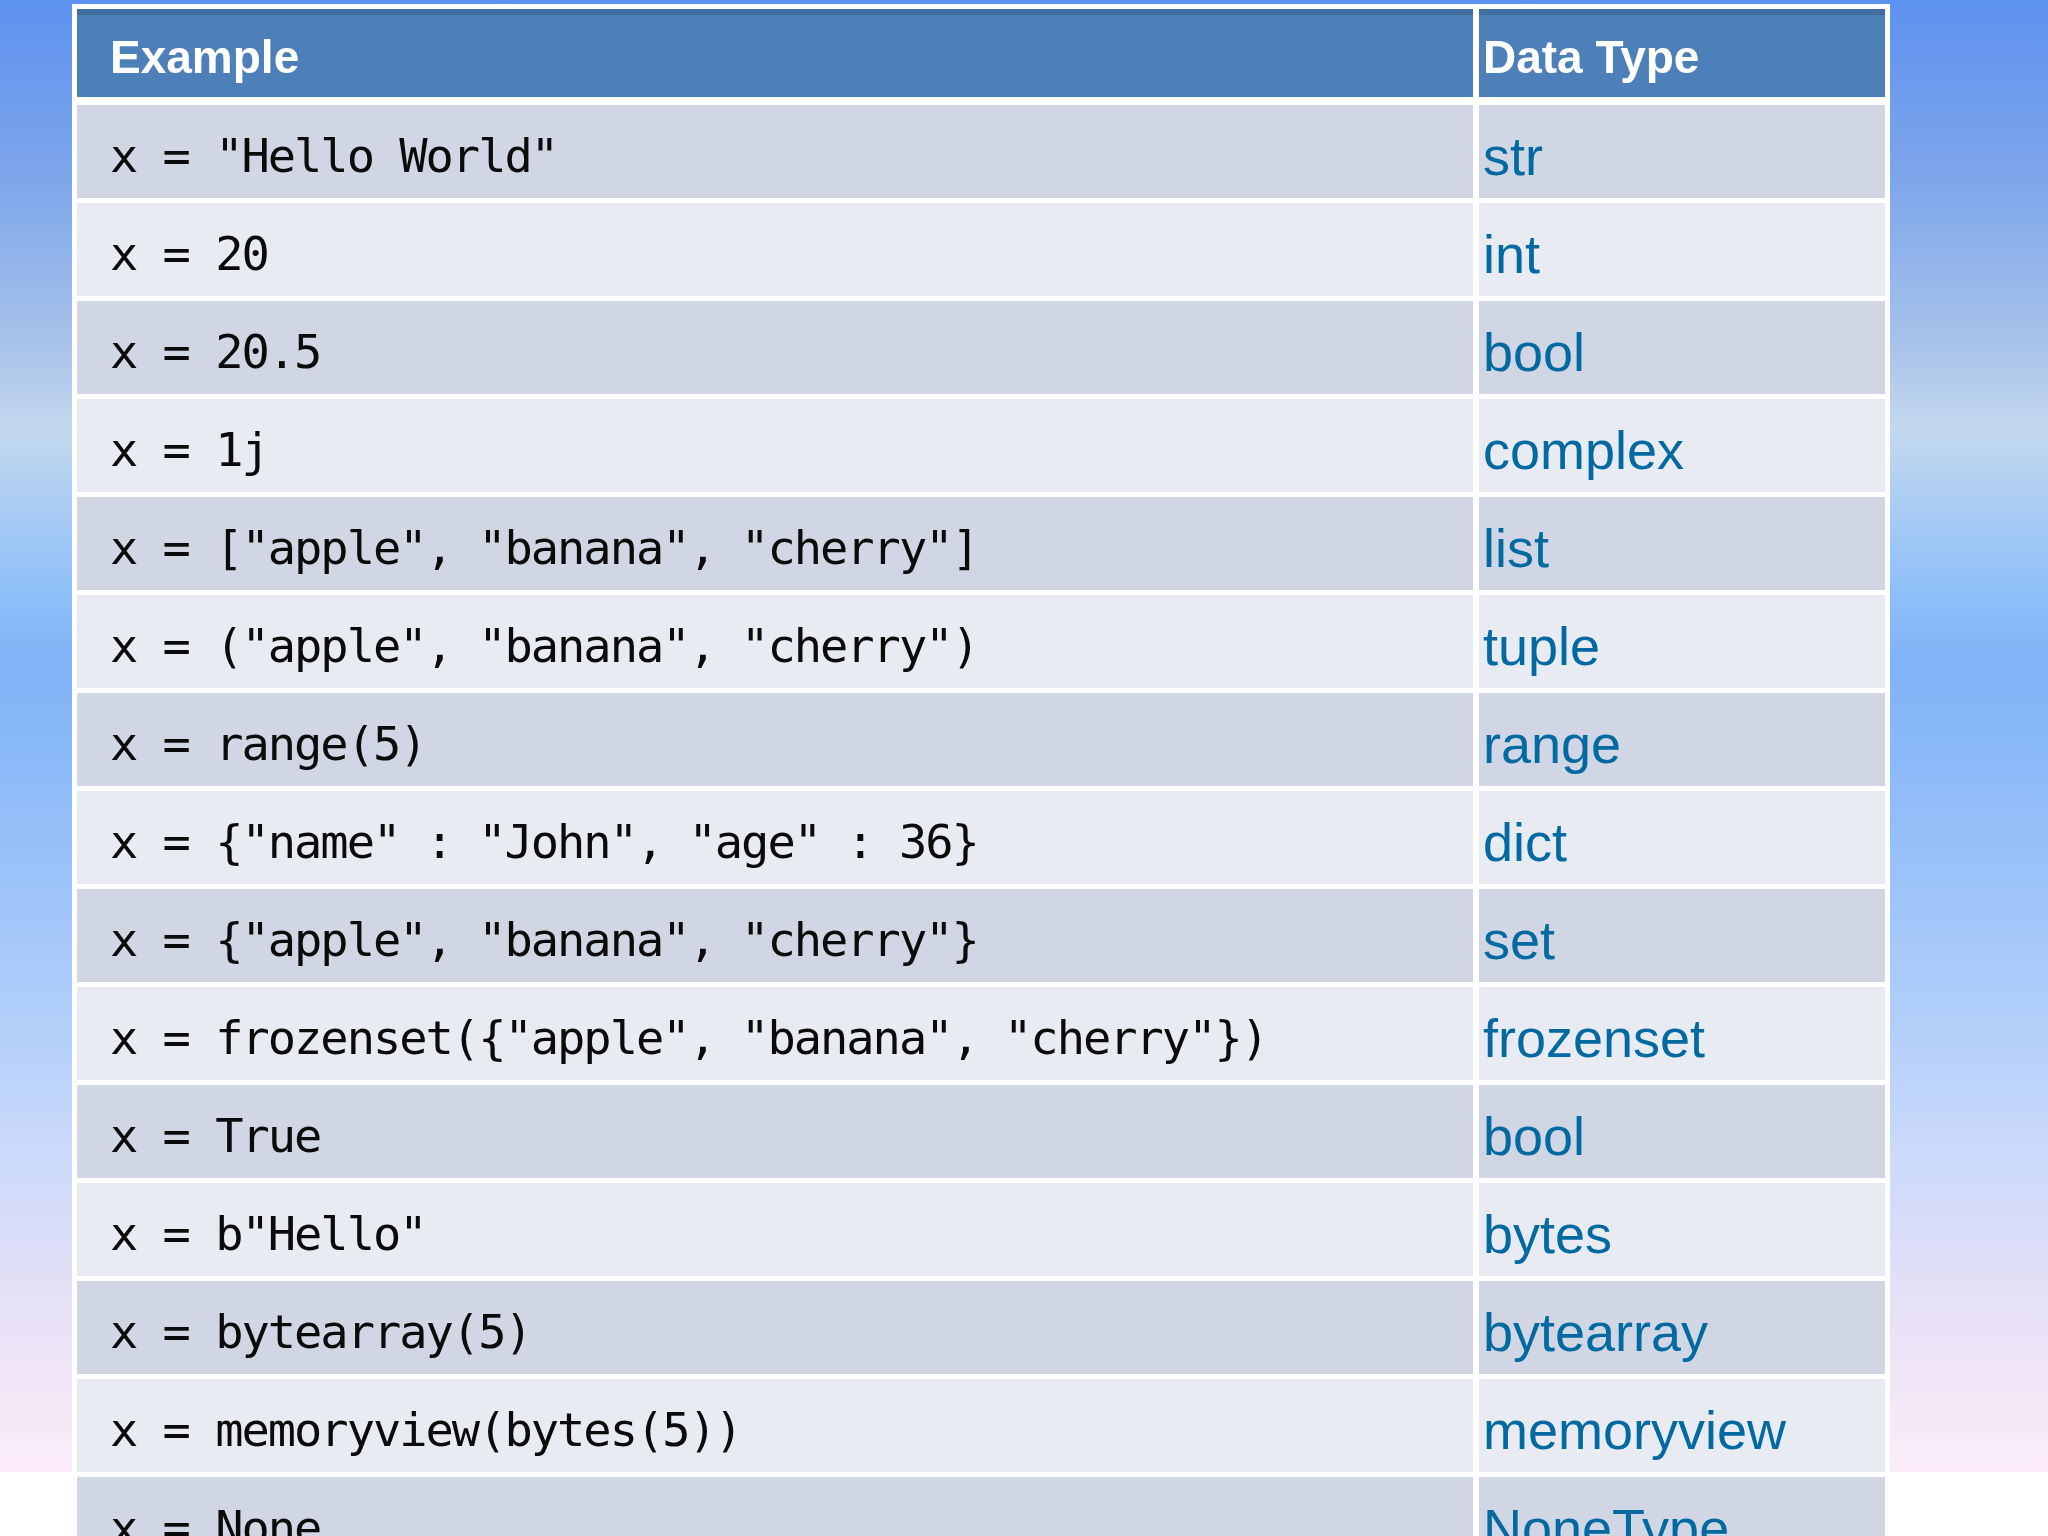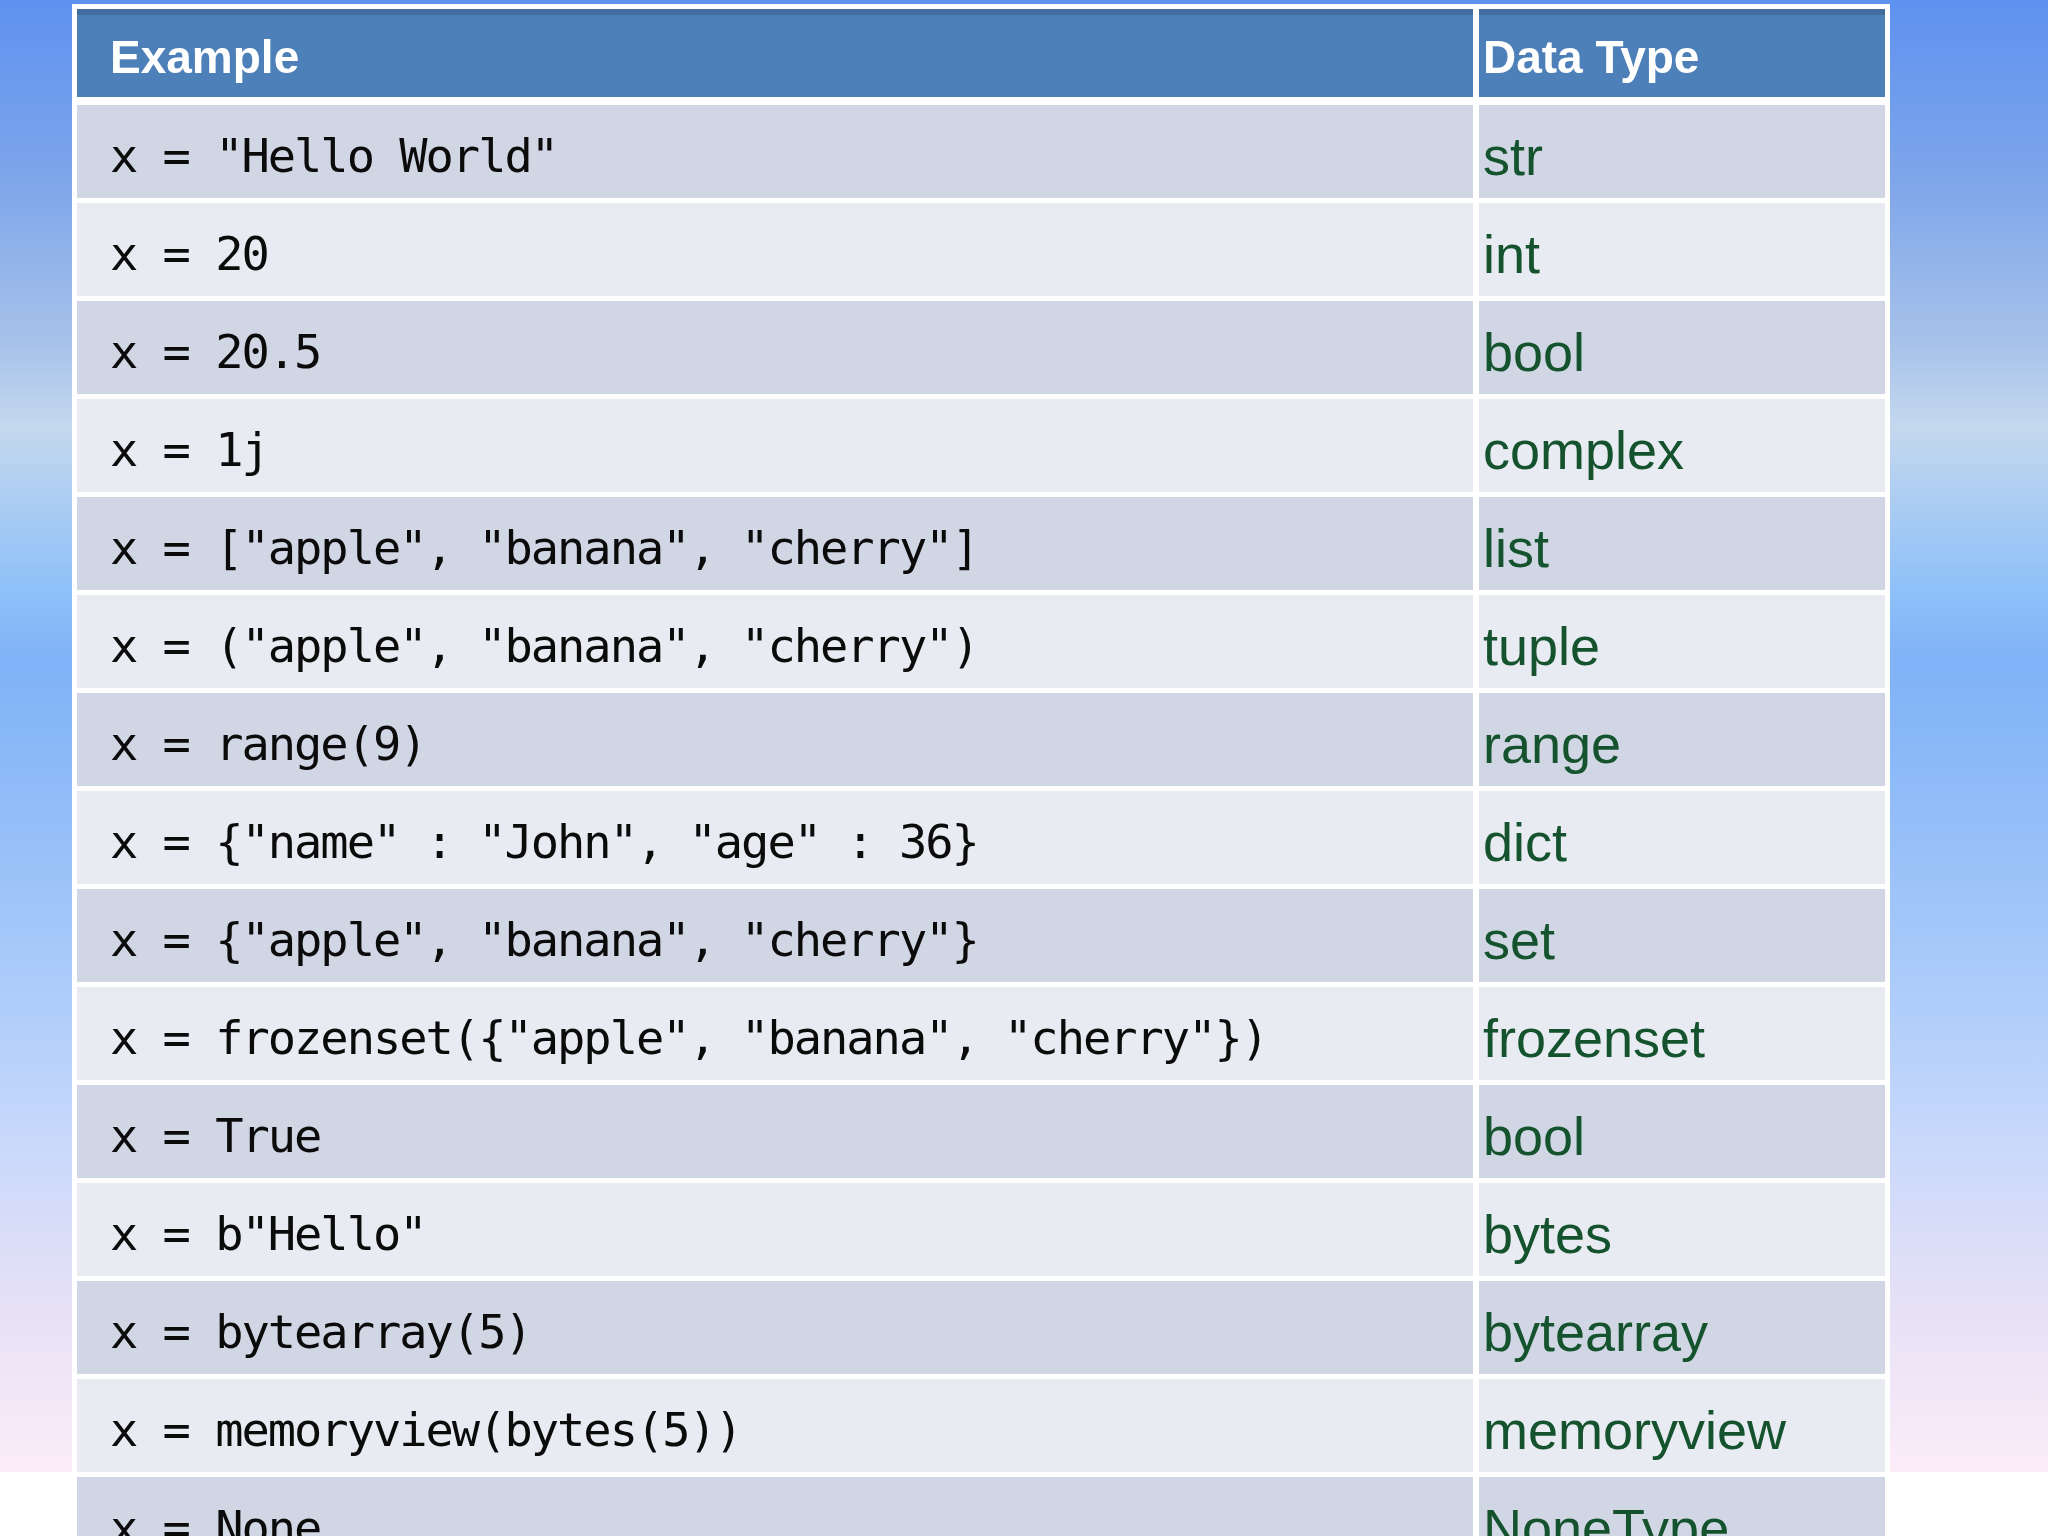--- a/index.html
+++ b/index.html
@@ -58,21 +58,21 @@
   .cell.light { background: #e9ebf2; }
   .col1 { padding-left: 33px; }
   .col2 { padding-left: 4px; }
   .cell.code {
     font: 47px "DejaVu Sans Mono", monospace;
     color: #0b0b0b;
     letter-spacing: -2px;
   }
   .cell.type {
     font: 54px "Liberation Sans", sans-serif;
-    color: #14532d;
+    color: #0369a1;
   }
   .cell span { position: relative; top: 4px; white-space: pre; }
 </style>
 </head>
 <body>
 
 <div class="bg">
   <div class="datatable">
     <div class="cell header col1">
       <span>Example</span>
@@ -117,21 +117,21 @@
   </div>
 
   <div class="cell body col1 code light">
     <span>x = ("apple", "banana", "cherry")</span>
   </div>
   <div class="cell body col2 type light">
     <span>tuple</span>
   </div>
 
   <div class="cell body col1 code dark">
-    <span>x = range(9)</span>
+    <span>x = range(5)</span>
   </div>
   <div class="cell body col2 type dark">
     <span>range</span>
   </div>
 
   <div class="cell body col1 code light">
     <span>x = {"name" : "John", "age" : 36}</span>
   </div>
   <div class="cell body col2 type light">
     <span>dict</span>

